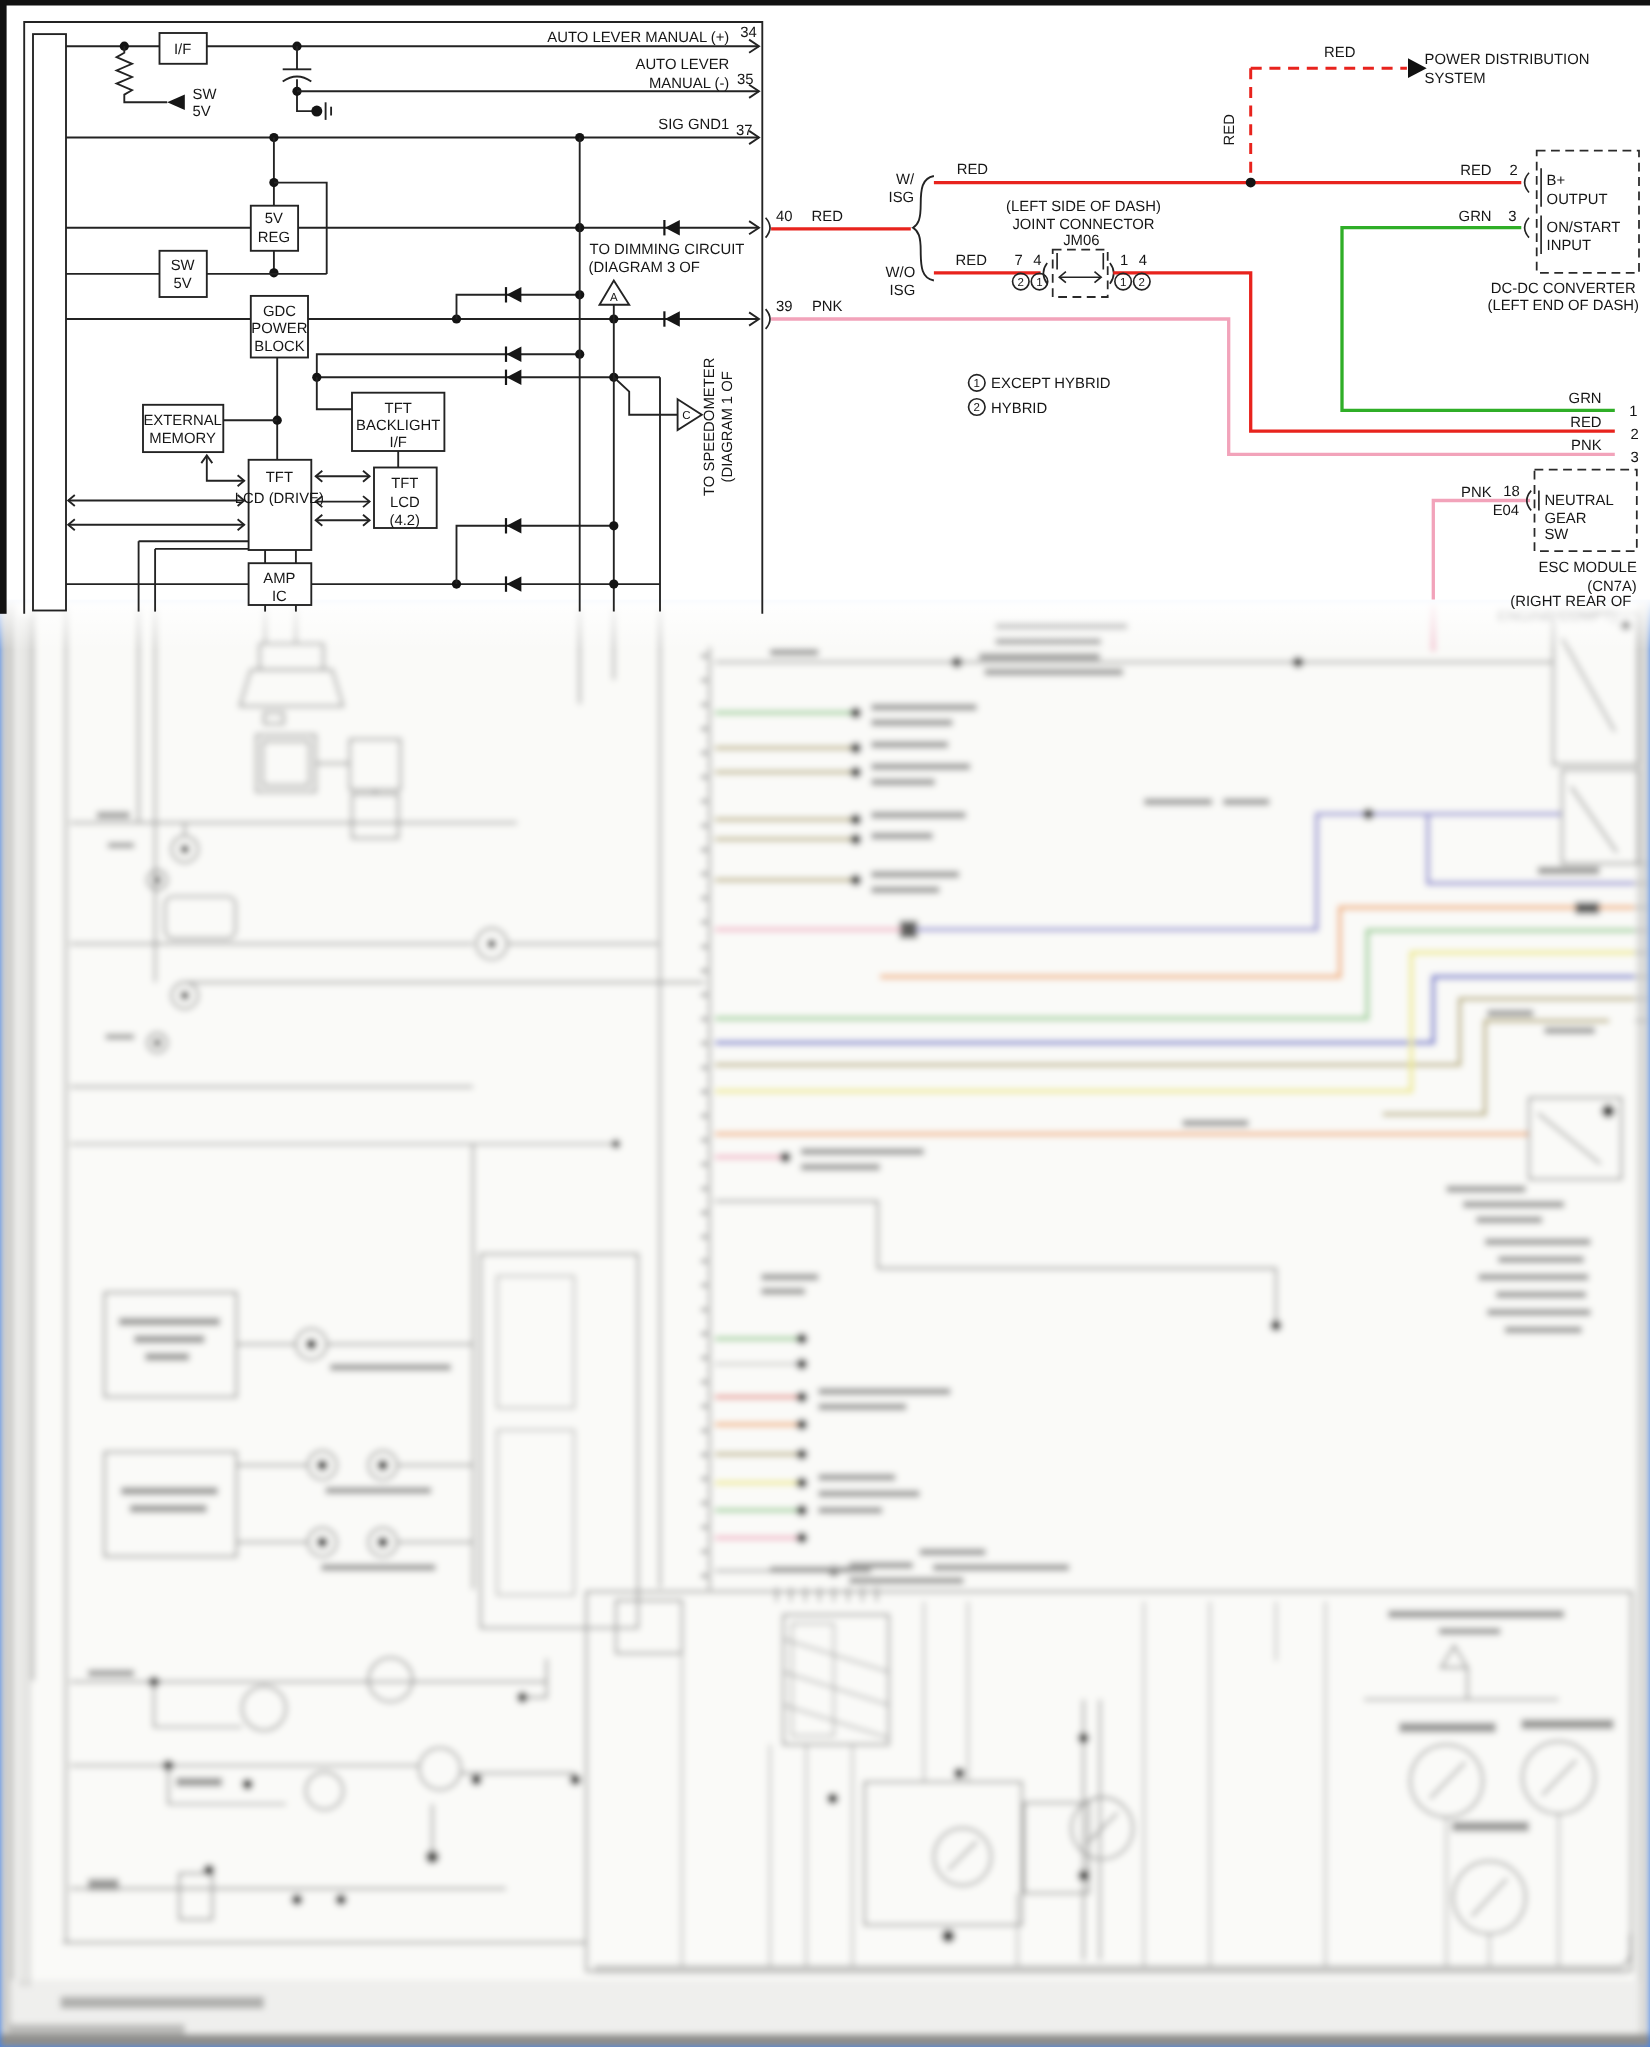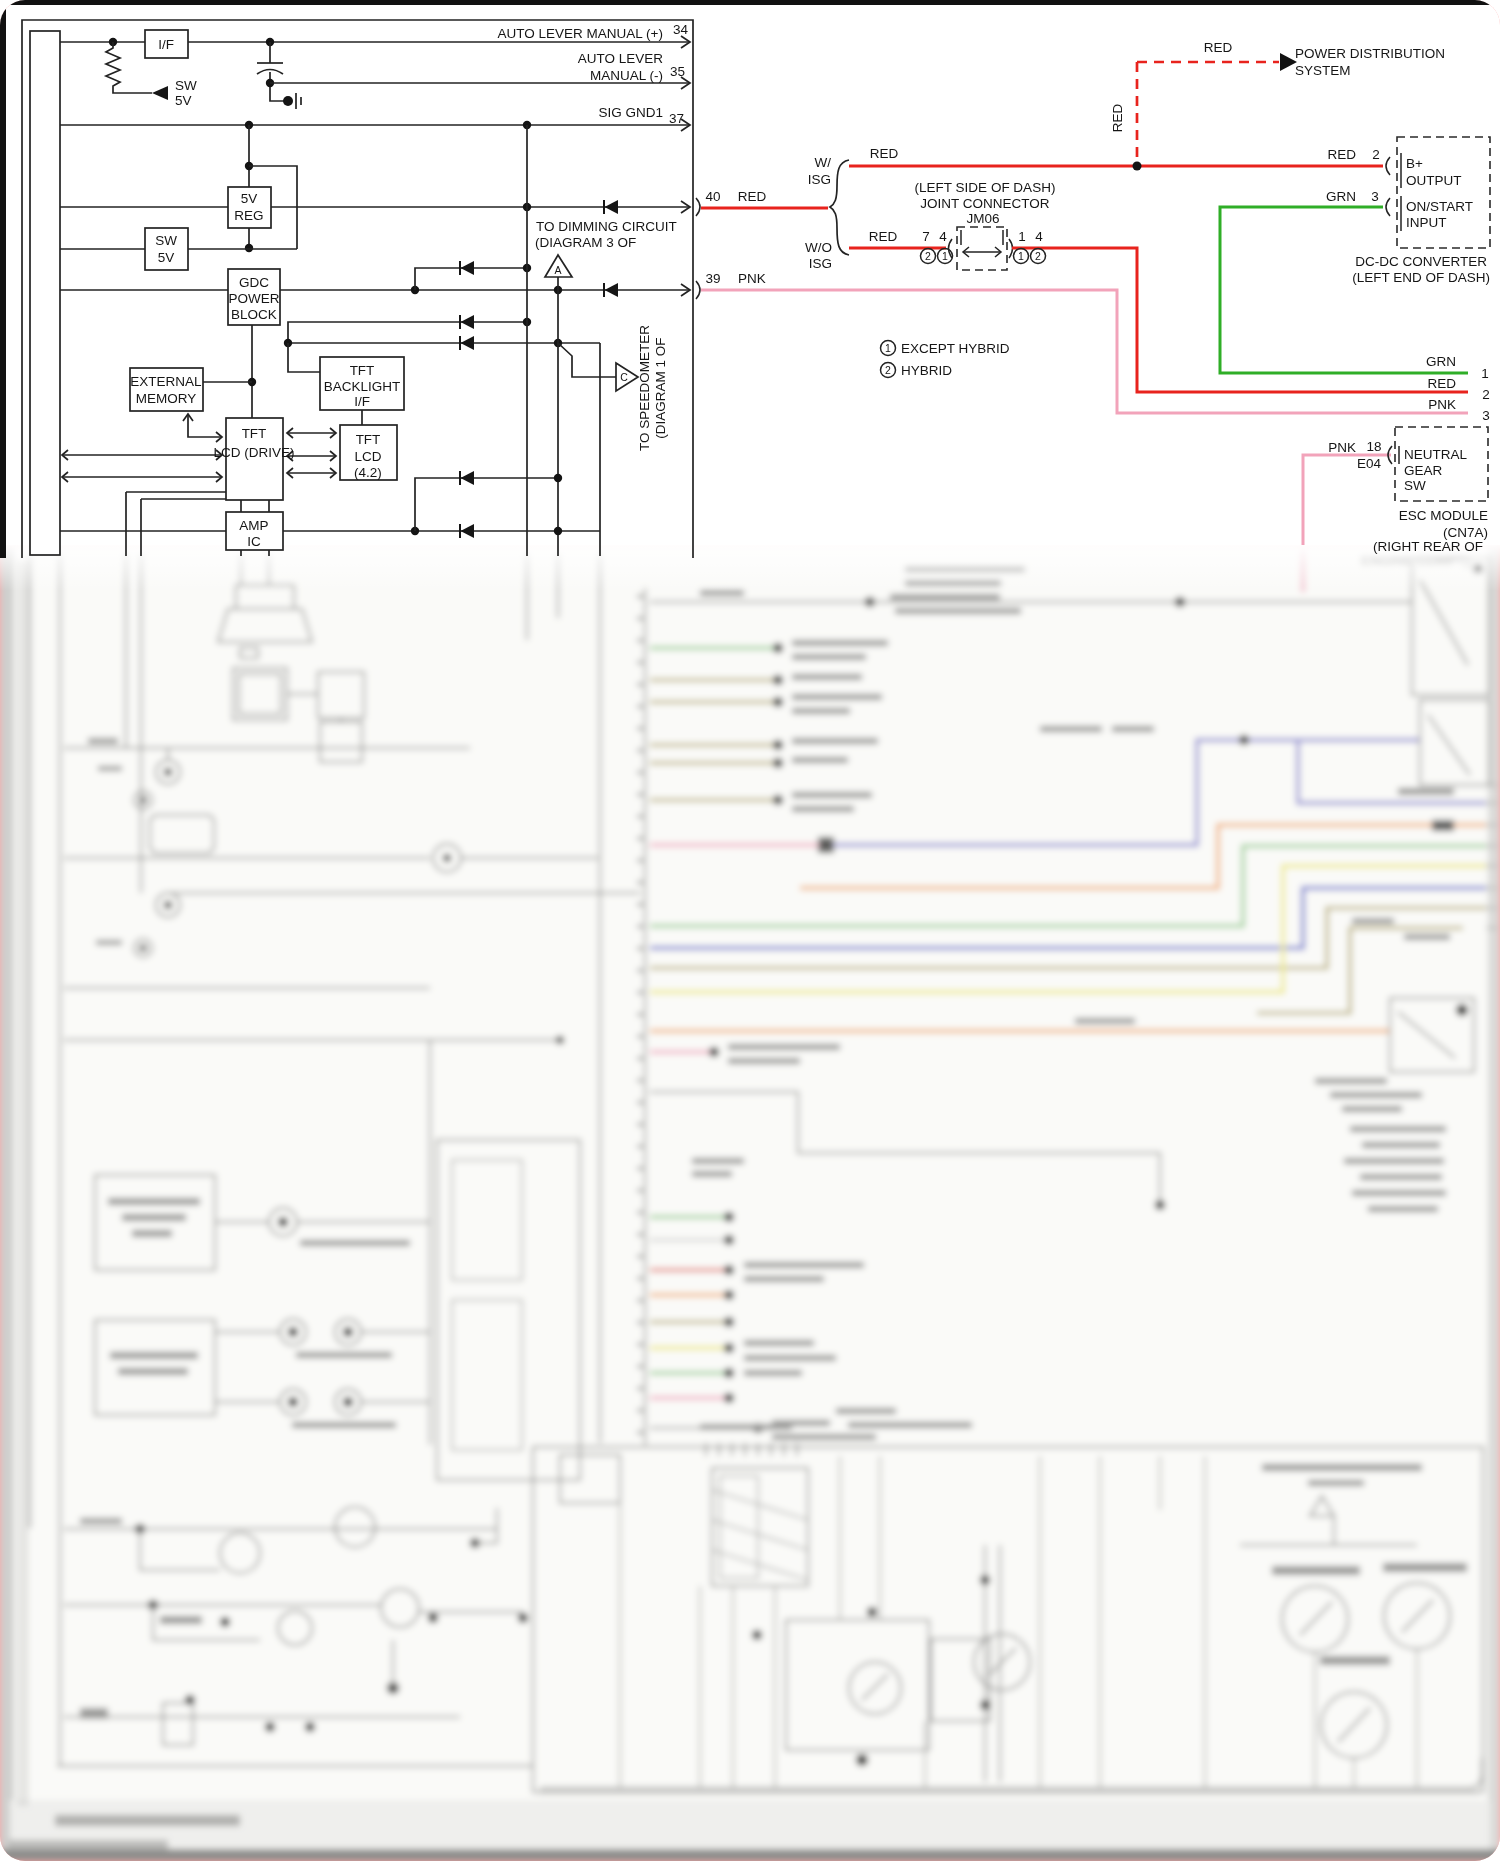--- a/index.html
+++ b/index.html
@@ -1,16 +1,16 @@
 <!DOCTYPE html>
 <html><head>
 <meta charset="utf-8">
 <style>
   html,body{margin:0;padding:0;background:#fff;}
-  #stage{position:relative;width:1500px;height:1861px;background:#fca5a5;overflow:hidden;border-radius:25px;}
+  #stage{position:relative;width:1500px;height:1861px;background:#3b82f6;overflow:hidden;}
   svg{display:block;}
   text{font-family:"Liberation Sans","DejaVu Sans",sans-serif;fill:#161616;}
   .t{font-size:13.5px;}
   .ts{font-size:10.5px;}
   .ln{stroke:#232323;stroke-width:1.7;fill:none;}
   .lnt{stroke:#232323;stroke-width:1.5;fill:none;}
   .bx{fill:#ffffff;stroke:#232323;stroke-width:1.7;}
   .dash{fill:none;stroke:#2a2a2a;stroke-width:1.6;stroke-dasharray:8 5;}
   .red{stroke:#e8231d;stroke-width:3;fill:none;}
   .redd{stroke:#e8231d;stroke-width:2.7;fill:none;stroke-dasharray:10 7;}

